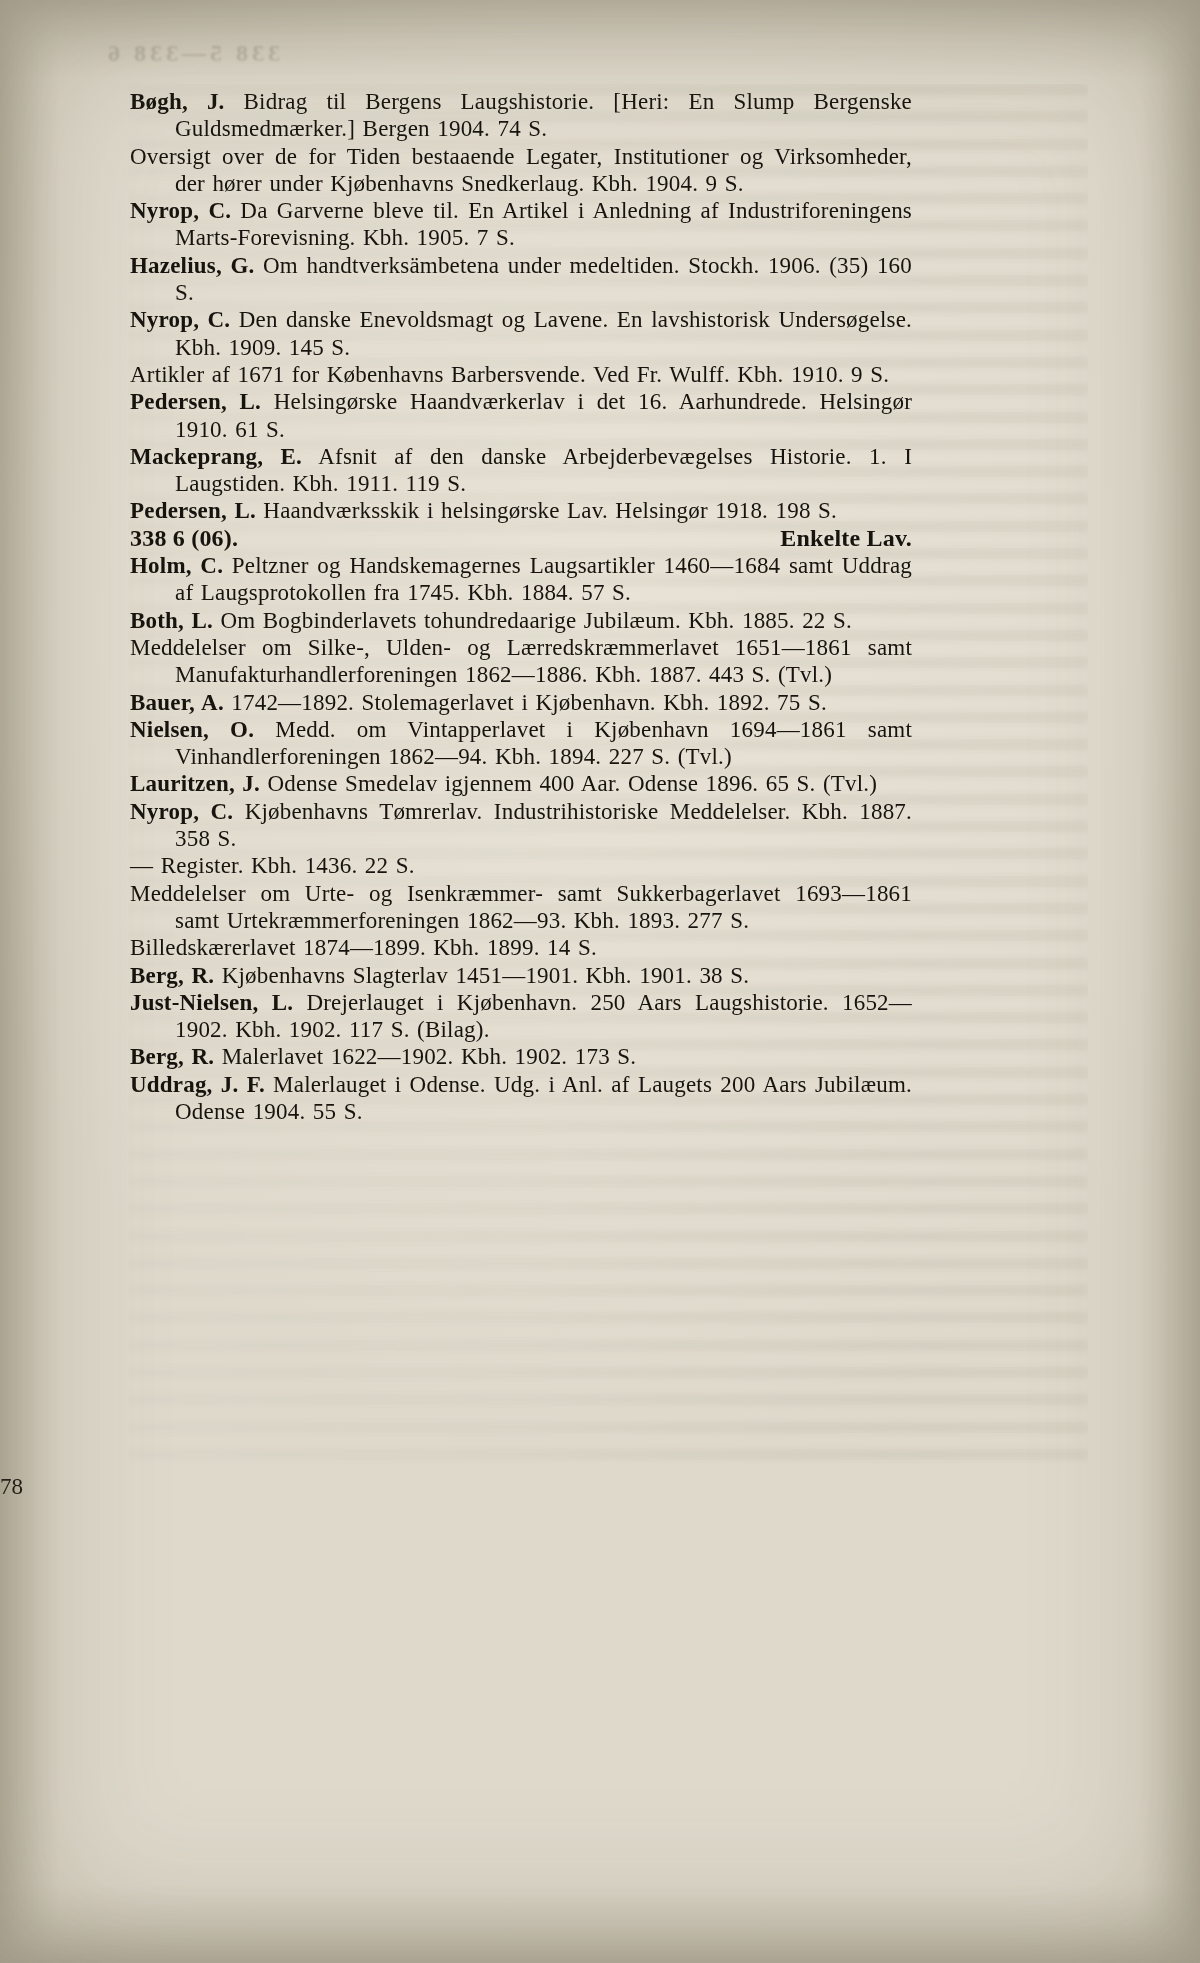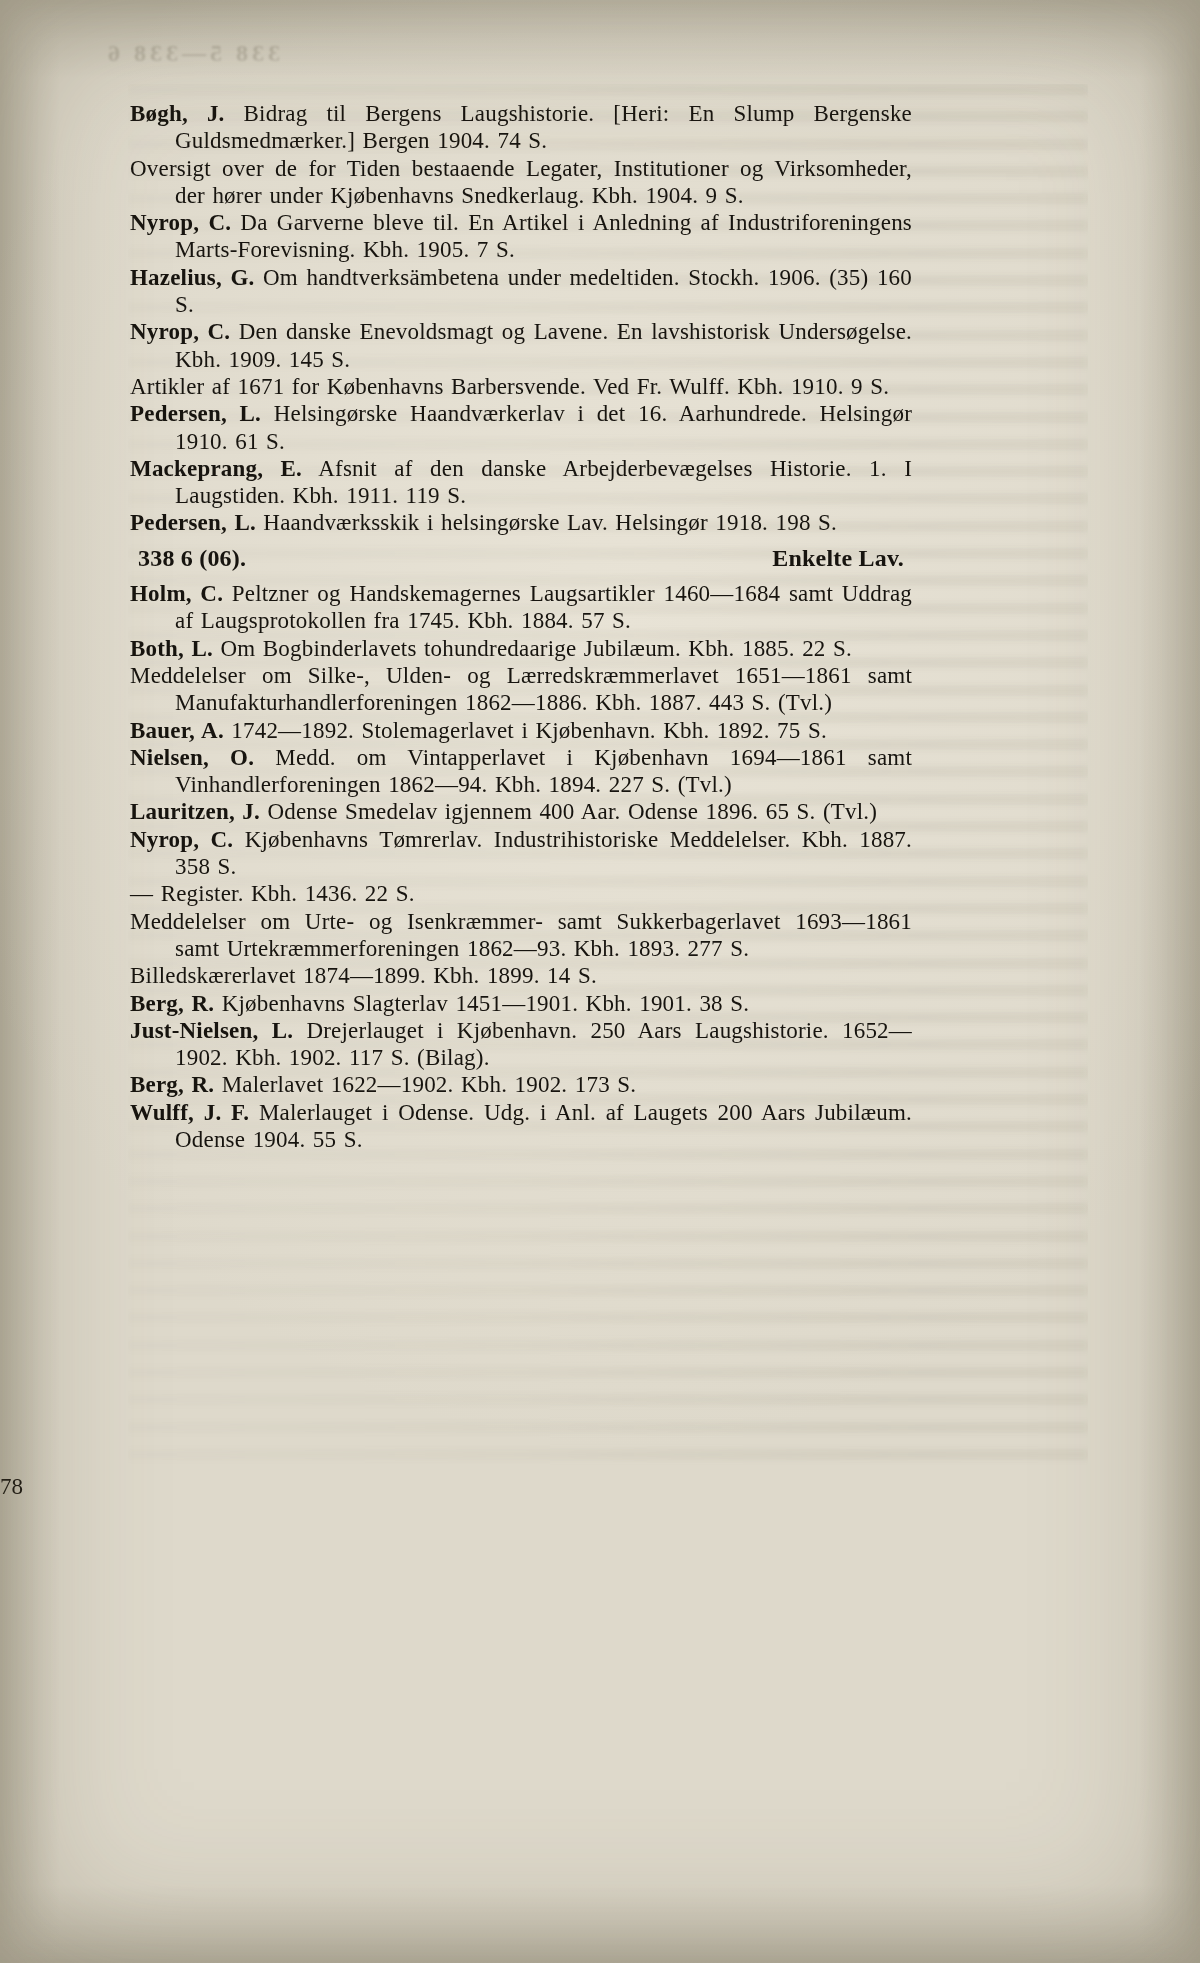--- a/index.html
+++ b/index.html
@@ -54,40 +54,40 @@
     letter-spacing: 4px;
     color: #756f5d;
     opacity: 0.30;
     transform: scaleX(-1);
     filter: blur(1.1px);
     pointer-events: none;
   }
   .text-block {
     position: absolute;
     left: 130px;
-    top: 100px;
+    top: 88px;
     width: 782px;
     font-size: 23px;
     line-height: 27.3px;
     text-align: justify;
     letter-spacing: 0.2px;
   }
   .entry {
     margin: 0;
     padding-left: 45px;
     text-indent: -45px;
     word-spacing: 1.5px;
   }
   .entry b { font-weight: bold; }
   .section-header {
     display: flex;
     justify-content: space-between;
     font-weight: bold;
     font-size: 24px;
-    margin: 8px;
+    margin: 0;
   }
   .page-number {
     position: absolute;
     left: 0;
     right: 0;
     top: 1474px;
     text-align: left;
     font-size: 23px;
   }
 </style>
@@ -118,17 +118,17 @@
       <p class="entry"><b>Bauer, A.</b> 1742—1892. Stolemagerlavet i Kjøbenhavn. Kbh. 1892. 75 S.</p>
       <p class="entry"><b>Nielsen, O.</b> Medd. om Vintapperlavet i Kjøbenhavn 1694—1861 samt Vinhandlerforeningen 1862—94. Kbh. 1894. 227 S. (Tvl.)</p>
       <p class="entry"><b>Lauritzen, J.</b> Odense Smedelav igjennem 400 Aar. Odense 1896. 65 S. (Tvl.)</p>
       <p class="entry"><b>Nyrop, C.</b> Kjøbenhavns Tømrerlav. Industrihistoriske Meddelelser. Kbh. 1887. 358 S.</p>
       <p class="entry">— Register. Kbh. 1436. 22 S.</p>
       <p class="entry">Meddelelser om Urte- og Isenkræmmer- samt Sukkerbagerlavet 1693—1861 samt Urtekræmmerforeningen 1862—93. Kbh. 1893. 277 S.</p>
       <p class="entry">Billedskærerlavet 1874—1899. Kbh. 1899. 14 S.</p>
       <p class="entry"><b>Berg, R.</b> Kjøbenhavns Slagterlav 1451—1901. Kbh. 1901. 38 S.</p>
       <p class="entry"><b>Just-Nielsen, L.</b> Drejerlauget i Kjøbenhavn. 250 Aars Laugshistorie. 1652—1902. Kbh. 1902. 117 S. (Bilag).</p>
       <p class="entry"><b>Berg, R.</b> Malerlavet 1622—1902. Kbh. 1902. 173 S.</p>
-      <p class="entry"><b>Wulff, J. F.</b> Malerlauget i Odense. Udg. i Anl. af Laugets 200 Aars Jubilæum. Odense 1904. 55 S.</p>
+      <p class="entry"><b>Uddrag, J. F.</b> Malerlauget i Odense. Udg. i Anl. af Laugets 200 Aars Jubilæum. Odense 1904. 55 S.</p>
     </div>
 
   <div class="page-number">78</div>
 </div>
 
 </body></html>

